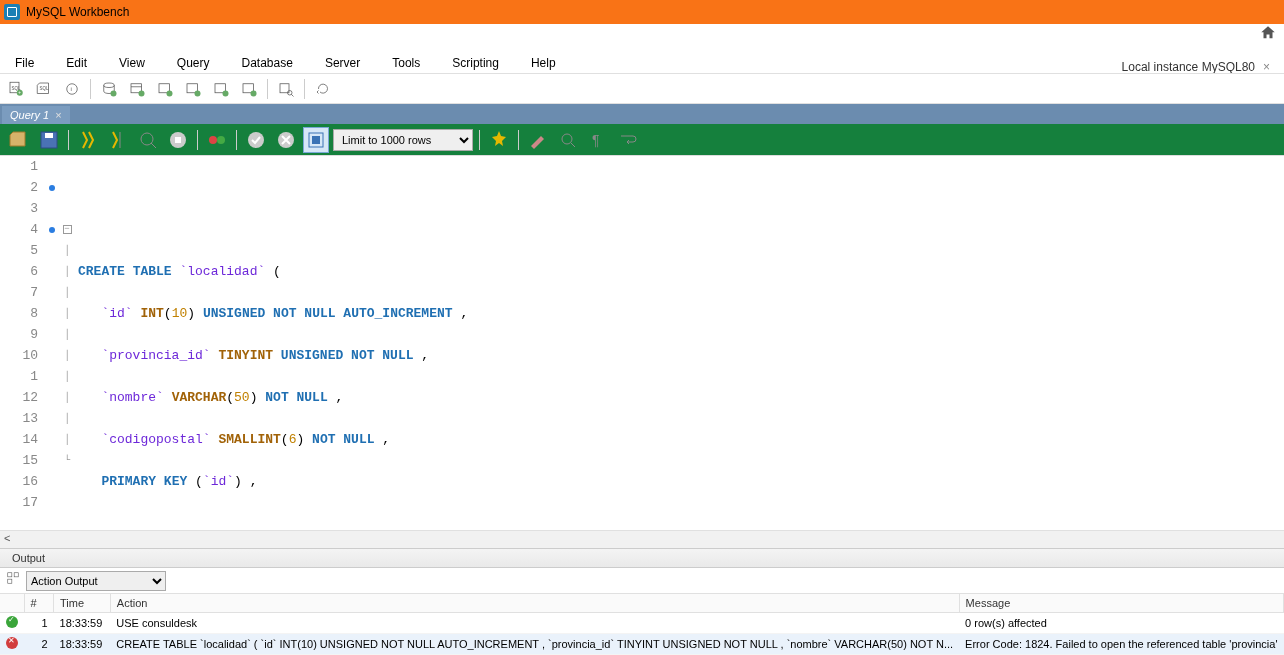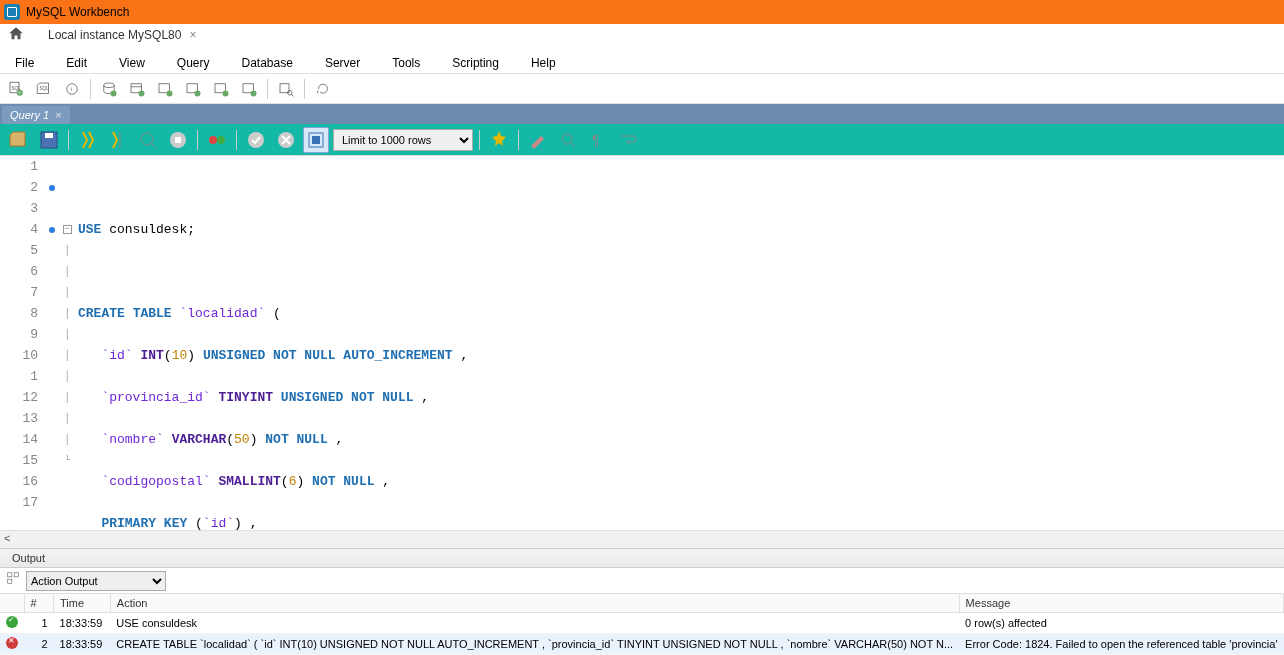--- a/index.html
+++ b/index.html
@@ -3,58 +3,58 @@
 <meta charset="utf-8">
 <style>
 * { box-sizing: border-box; margin: 0; padding: 0; }
 body { font-family: "Segoe UI", Tahoma, sans-serif; font-size: 12px; background: #fff; color: #000; width: 1284px; height: 655px; overflow: hidden; display: flex; flex-direction: column; }
 
 .titlebar { height: 24px; display: flex; align-items: center; padding: 0 4px; background: #f97316; }
 .titlebar .logo { width: 16px; height: 16px; background: #1a7fb4; border-radius: 2px; margin-right: 6px; position: relative; }
 .titlebar .logo::after { content:""; position:absolute; inset:3px; border:1px solid #fff; border-radius:1px; }
 .titlebar .title { font-size: 12px; }
 
-.tabsrow { height: 28px; display: flex; align-items: flex-start; padding: 0 6px; gap: 14px; background: #fff; }
+.tabsrow { height: 28px; display: flex; align-items: flex-end; padding: 0 6px; gap: 14px; background: #fff; flex-direction: column; }
 .homeicon { width: 20px; height: 20px; display:flex; align-items:center; justify-content:center; color:#555; }
 .conntab { display:flex; align-items:center; padding: 4px 8px; gap:8px; color:#333; }
 .conntab .x { color:#888; font-size:12px; cursor:pointer; }
 
 .menubar { height: 22px; display: flex; align-items: center; padding: 0 6px; gap: 14px; border-bottom:1px solid #e0e0e0; }
 .menubar .mi { padding: 2px 9px; cursor:pointer; }
 
 .maintoolbar { height: 30px; display:flex; align-items:center; padding: 2px 4px; gap:4px; border-bottom:1px solid #e0e0e0; }
 .tb { width:24px; height:24px; display:flex; align-items:center; justify-content:center; cursor:pointer; }
 .tb svg { width:18px; height:18px; }
 .sep { width:1px; height:20px; background:#ccc; margin:0 2px; }
 
 .querytabs { height: 20px; background:#6b8caf; display:flex; align-items:flex-end; padding-left:2px; }
 .qtab { height:18px; background:#7b9cbf; color:#fff; font-size:11px; padding:2px 8px; display:flex; align-items:center; gap:6px; font-style:italic; }
 .qtab .qx { cursor:pointer; font-style:normal; color:#e0e0e0; }
 
-.editortoolbar { height: 32px; display:flex; align-items:center; padding: 2px 6px; gap:4px; border-bottom:1px solid #ddd; background:#14b8a6; }
+.editortoolbar { height: 32px; display:flex; align-items:center; padding: 2px 6px; gap:4px; border-bottom:1px solid #ddd; background:#15803d; }
 .editortoolbar .et { width:26px; height:26px; display:flex; align-items:center; justify-content:center; cursor:pointer; border:1px solid transparent; }
 .editortoolbar .et.active { border:1px solid #7aa7d7; background:#d6e7f7; }
 .editortoolbar select { height:22px; font-size:11px; border:1px solid #aaa; padding:0 4px; min-width:140px; }
 
 .editor { flex:1; display:flex; overflow:hidden; font-family: Consolas, "Courier New", monospace; font-size:13px; line-height:21px; background:#fff; }
 .gutter { width:44px; text-align:right; color:#888; padding-right:6px; user-select:none; background:#fff; border-right: none; }
 .gutter .ln { height:21px; }
 .markcol { width:16px; }
 .markcol .mk { height:21px; display:flex; align-items:center; justify-content:center; }
 .dot { width:6px; height:6px; background:#2a7de1; border-radius:50%; }
 .foldcol { width:14px; }
 .foldcol .fd { height:21px; display:flex; align-items:center; justify-content:center; color:#999; font-size:10px; }
 .foldbox { width:9px; height:9px; border:1px solid #999; display:flex; align-items:center; justify-content:center; font-size:9px; line-height:1; }
 .code { flex:1; white-space:pre; padding-left:4px; }
 .code .row { height:21px; }
 
 .kw { color:#1f6fb2; font-weight:bold; }
 .num { color:#c08000; }
 .btick { color:#6d28d9; }
-.dtype { color:#4c1d95; font-weight:bold;text-align:center; }
+.dtype { color:#a16207; font-weight:bold;text-align:center; }
 
 .hscroll { height:18px; background:#f1f1f1; border-top:1px solid #e0e0e0; position:relative; }
 .hscroll .arrow { position:absolute; left:4px; top:1px; font-size:11px; color:#555; }
 
 .outputheader { height:20px; background:linear-gradient(#f4f4f4,#e9e9e9); border-top:1px solid #ccc; border-bottom:1px solid #ccc; padding:2px 12px; font-size:11px; color:#333; display:flex; align-items:center; }
 
 .outputctrl { height:26px; display:flex; align-items:center; padding:2px 6px; gap:0; border-bottom:1px solid #e0e0e0; }
 .outputctrl select { height:20px; font-size:11px; border:1px solid #aaa; min-width:140px; }
 
 .outtable { width:100%; font-size:11px; border-collapse:collapse; }
@@ -343,21 +343,20 @@
       <div class="fd">│</div>
       <div class="fd">│</div>
     <div class="fd">│</div>
       <div class="fd">│</div>
       <div class="fd">└</div>
       <div class="fd"></div>
       <div class="fd"></div>
   </div>
   <div class="code">
 <div class="row"> </div>
-<div class="row"><span class="kw">USE</span> consuldesk;</div>
 <div class="row"> </div>
 <div class="row"><span class="kw">CREATE</span> <span class="kw">TABLE</span> <span class="btick">`localidad`</span> (</div>
 <div class="row">   <span class="btick">`id`</span> <span class="dtype">INT</span>(<span class="num">10</span>) <span class="kw">UNSIGNED</span> <span class="kw">NOT</span> <span class="kw">NULL</span> <span class="kw">AUTO_INCREMENT</span> ,</div>
 <div class="row">   <span class="btick">`provincia_id`</span> <span class="dtype">TINYINT</span> <span class="kw">UNSIGNED</span> <span class="kw">NOT</span> <span class="kw">NULL</span> ,</div>
 <div class="row">   <span class="btick">`nombre`</span> <span class="dtype">VARCHAR</span>(<span class="num">50</span>) <span class="kw">NOT</span> <span class="kw">NULL</span> ,</div>
 <div class="row">   <span class="btick">`codigopostal`</span> <span class="dtype">SMALLINT</span>(<span class="num">6</span>) <span class="kw">NOT</span> <span class="kw">NULL</span> ,</div>
 <div class="row">   <span class="kw">PRIMARY</span> <span class="kw">KEY</span> (<span class="btick">`id`</span>) ,</div>
 
 
 

